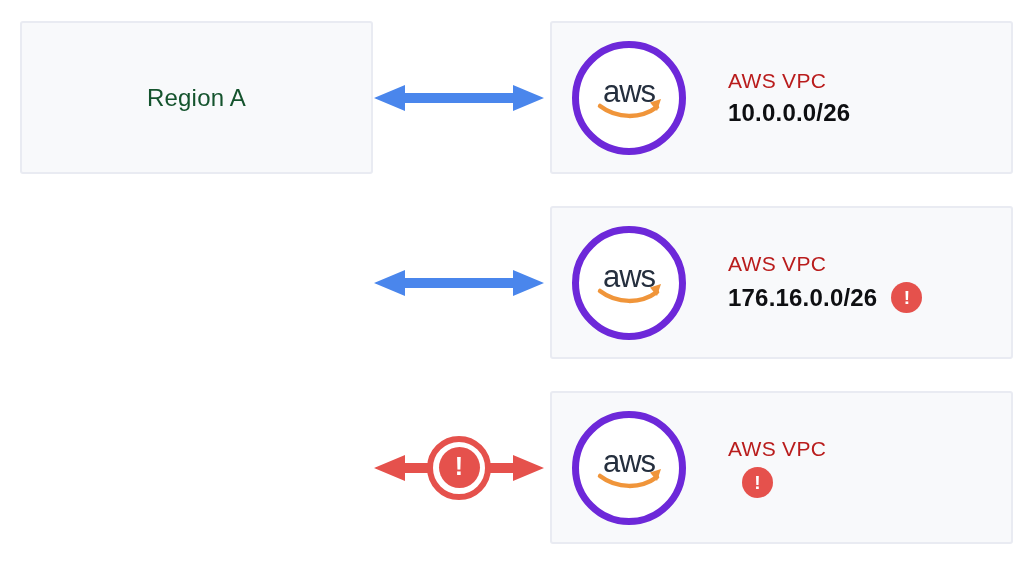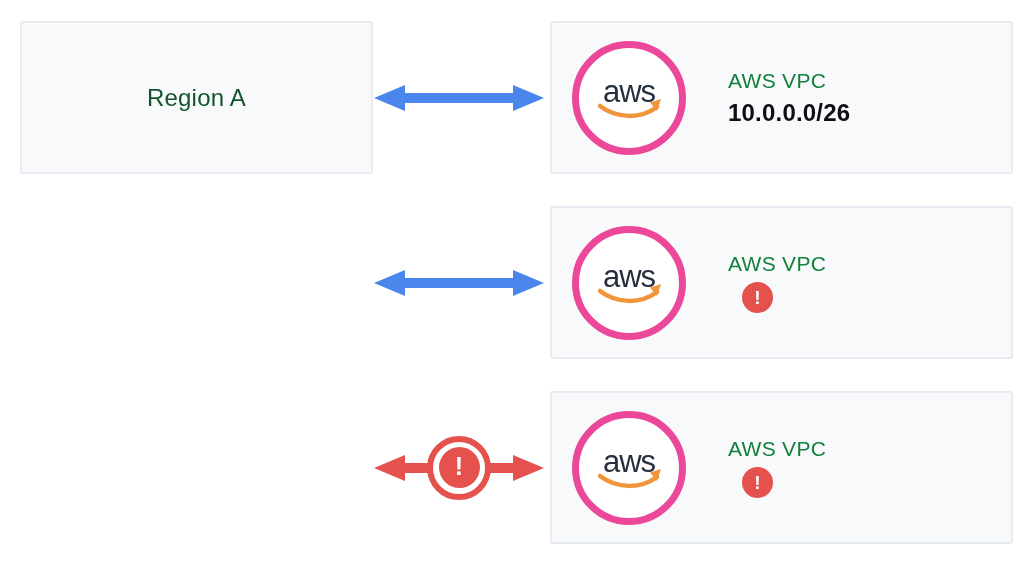--- a/index.html
+++ b/index.html
@@ -73,32 +73,32 @@
     background: #f8f9fb;
     border: 2px solid #e9ebf2;
     border-radius: 3px;
     display: flex; align-items: center;
   }
   .aws-circle {
     width: 114px; height: 114px;
     box-sizing: border-box;
     margin-left: 20px;
     background: #ffffff;
-    border: 7px solid #ec4899;
+    border: 7px solid #6d28d9;
     border-radius: 50%;
     display: flex; align-items: center; justify-content: center;
     flex: 0 0 auto;
   }
   .vpc-text {
     margin-left: 42px;
     display: flex; flex-direction: column;
   }
   .vpc-label {
     font-size: 21px;
-    color: #15803d;
+    color: #b91c1c;
     margin-bottom: 6px;
     letter-spacing: 0.3px;
   }
   .cidr-line { display: flex; align-items: center; }
   .vpc-cidr {
     font-size: 24px;
     font-weight: 700;
     color: #0e0f12;
     letter-spacing: 0.2px;
   }
@@ -157,20 +157,21 @@
       <div class="aws-circle">
         <svg width="76" height="48" viewBox="0 0 76 48">
           <text x="38" y="28" text-anchor="middle" font-family="Liberation Sans, sans-serif" font-size="31" font-weight="500" letter-spacing="-1" fill="#252f3e">aws</text>
           <path d="M9 32 C 26 45, 50 45, 66 33" stroke="#f0953a" stroke-width="4.5" fill="none" stroke-linecap="round"></path>
           <polygon points="70,25 59,28.5 66,37" fill="#f0953a"></polygon>
         </svg>
       </div>
       <div class="vpc-text">
         <span class="vpc-label">AWS VPC</span>
         <span class="cidr-line">
+          <span class="vpc-cidr">176.16.0.0/26</span>
           <span class="cidr-alert-badge">!</span>
         </span>
       </div>
     </div>
   </div>
 
   <div class="row r2">
     <div class="link-zone">
       <svg class="arrow-svg arrow-err" width="172" height="32" viewBox="0 0 172 32">
         <polygon fill="currentColor" points="1,16 32,3 32,11 140,11 140,3 171,16 140,29 140,21 32,21 32,29"></polygon>

